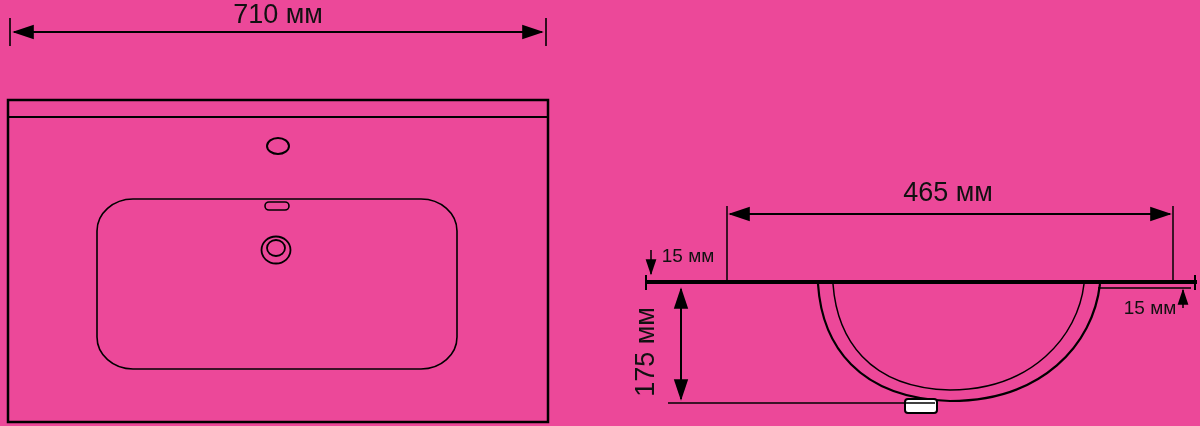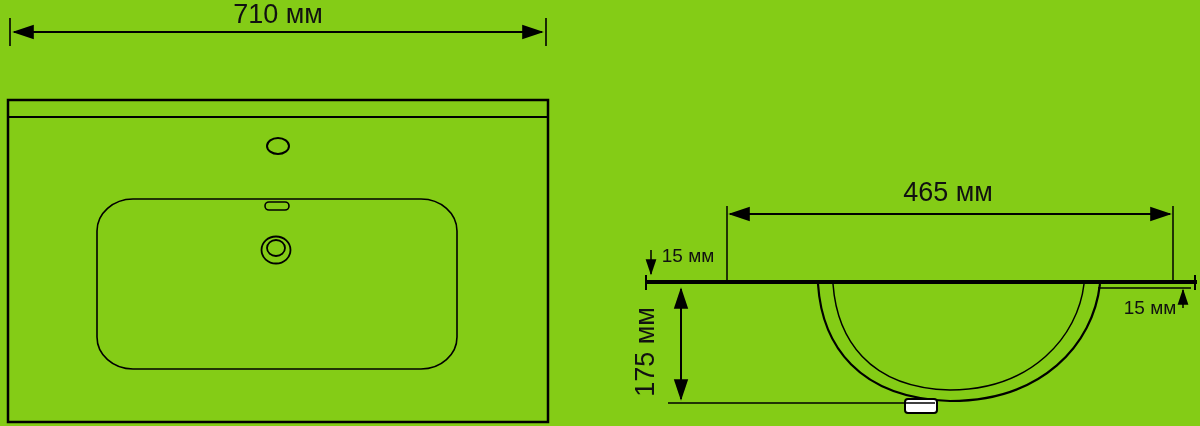--- a/index.html
+++ b/index.html
@@ -4,21 +4,21 @@
 <style>
   html, body {
     margin: 0;
     padding: 0;
     background: #ffffff;
   }
   .canvas {
     position: relative;
     width: 1200px;
     height: 426px;
-    background: #84cc16;
+    background: #ec4899;
     overflow: hidden;
     font-family: "Liberation Sans", sans-serif;
   }
   svg {
     display: block;
   }
   .dim-text {
     font-family: "Liberation Sans", sans-serif;
     font-size: 27px;
     fill: #111111;

